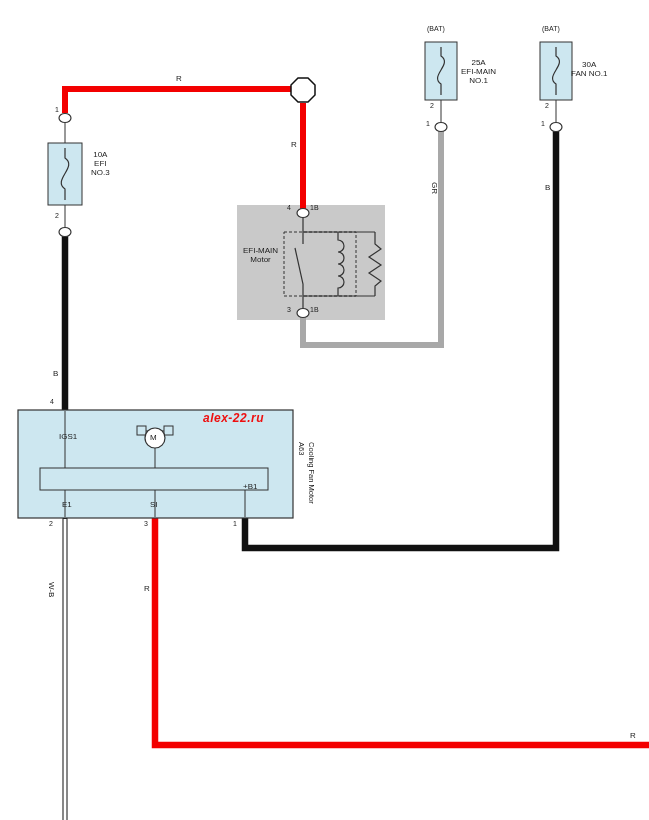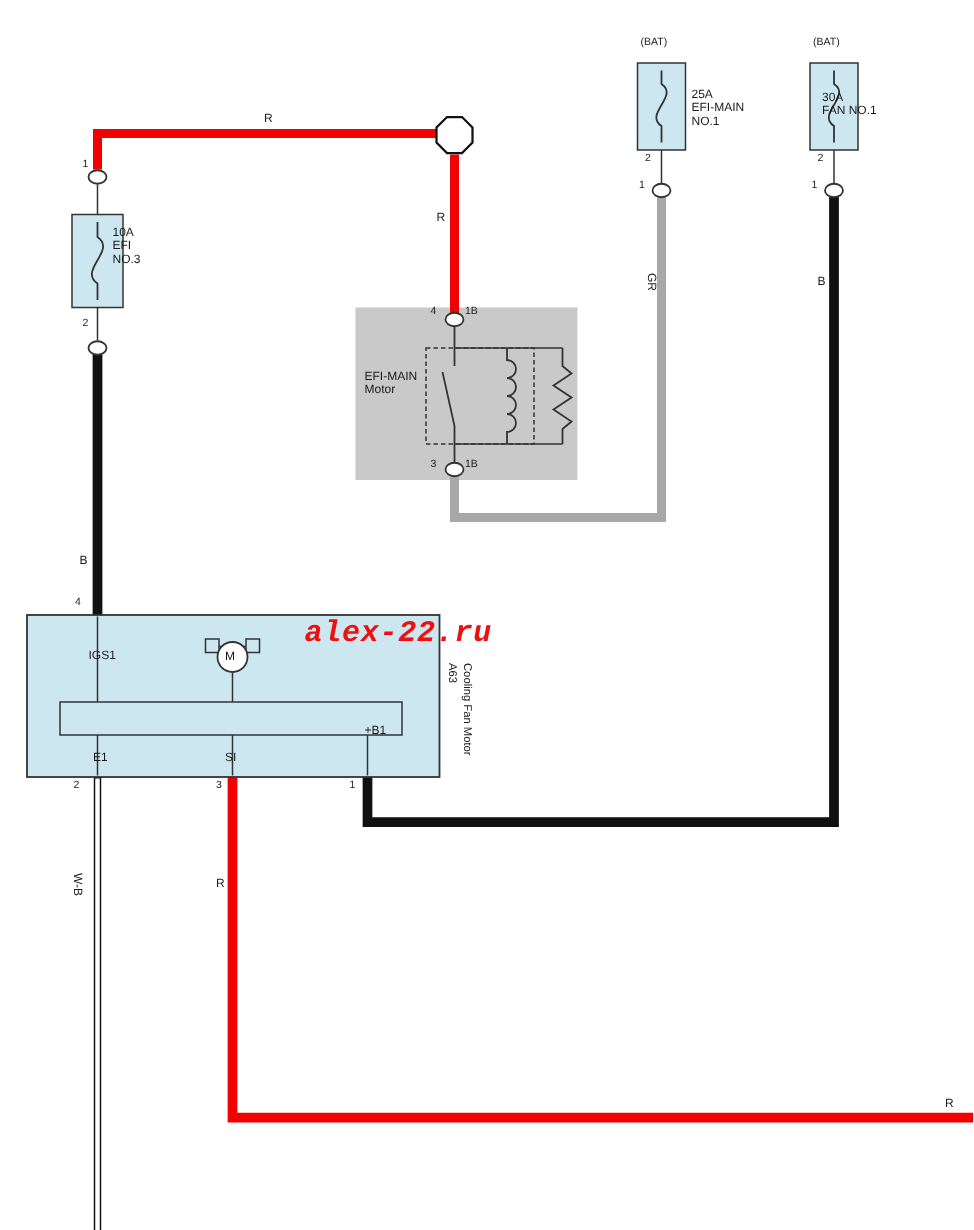--- a/index.html
+++ b/index.html
@@ -13,31 +13,31 @@
     --label:#1a1a1a;
   }
   html,body{margin:0;padding:0;background:#ffffff;}
   .stage{
     position:relative;width:649px;height:820px;background:#ffffff;
     font-family:"Liberation Sans",sans-serif;overflow:hidden;
   }
   .stage svg{position:absolute;left:0;top:0;}
   .lbl{
     position:absolute;font-size:8px;line-height:9px;color:var(--label);
-    white-space:nowrap;z-index:5;
+    white-space:nowrap;z-index:5;text-align:center;
   }
   .lbl.sm{font-size:7px;line-height:8px;}
   .lbl.v{writing-mode:vertical-rl;white-space:normal;}
   .vgroup{
     position:absolute;writing-mode:vertical-lr;font-size:7.5px;line-height:10px;
     color:var(--label);z-index:5;
   }
   .watermark{
-    position:absolute;font-size:20px;font-weight:bold;font-style:italic;
-    color:var(--watermark_red);z-index:5;letter-spacing:0.5px;font-family:Liberation Mono, monospace;
+    position:absolute;font-size:12px;font-weight:bold;font-style:italic;
+    color:var(--watermark_red);z-index:5;letter-spacing:0.5px;
   }
 </style>
 </head>
 <body>
 
 <div class="stage">
 
   <svg width="649" height="820" viewBox="0 0 649 820">
 
     <rect x="237" y="205" width="148" height="115" style="fill:var(--relay_fill)" stroke="none"></rect>
@@ -89,38 +89,38 @@
   <div class="lbl" style="left:176px;top:74px">R</div>
   <div class="lbl" style="left:291px;top:140px">R</div>
   <div class="lbl" style="left:53px;top:369px">B</div>
   <div class="lbl v" style="left:430px;top:182px">GR</div>
   <div class="lbl" style="left:545px;top:183px">B</div>
   <div class="lbl v" style="left:47px;top:582px">W-B</div>
   <div class="lbl" style="left:144px;top:584px">R</div>
   <div class="lbl" style="left:630px;top:731px">R</div>
 
   <div class="lbl sm" style="left:55px;top:106px">1</div>
-  <div class="lbl" style="left:75px;top:150px">
+  <div class="lbl" style="left:91px;top:150px">
     <div>10A</div>
     <div>EFI</div>
     <div>NO.3</div>
   </div>
   <div class="lbl sm" style="left:55px;top:212px">2</div>
 
   <div class="lbl sm" style="left:427px;top:25px">(BAT)</div>
   <div class="lbl" style="left:461px;top:58px">
     <div>25A</div>
     <div>EFI-MAIN</div>
     <div>NO.1</div>
   </div>
   <div class="lbl sm" style="left:430px;top:102px">2</div>
   <div class="lbl sm" style="left:426px;top:120px">1</div>
 
   <div class="lbl sm" style="left:542px;top:25px">(BAT)</div>
-  <div class="lbl" style="left:548px;top:60px">
+  <div class="lbl" style="left:571px;top:60px">
     <div>30A</div>
     <div>FAN NO.1</div>
   </div>
   <div class="lbl sm" style="left:545px;top:102px">2</div>
   <div class="lbl sm" style="left:541px;top:120px">1</div>
 
   <div class="lbl" style="left:243px;top:246px">
     <div>EFI-MAIN</div>
     <div>Motor</div>
   </div>

